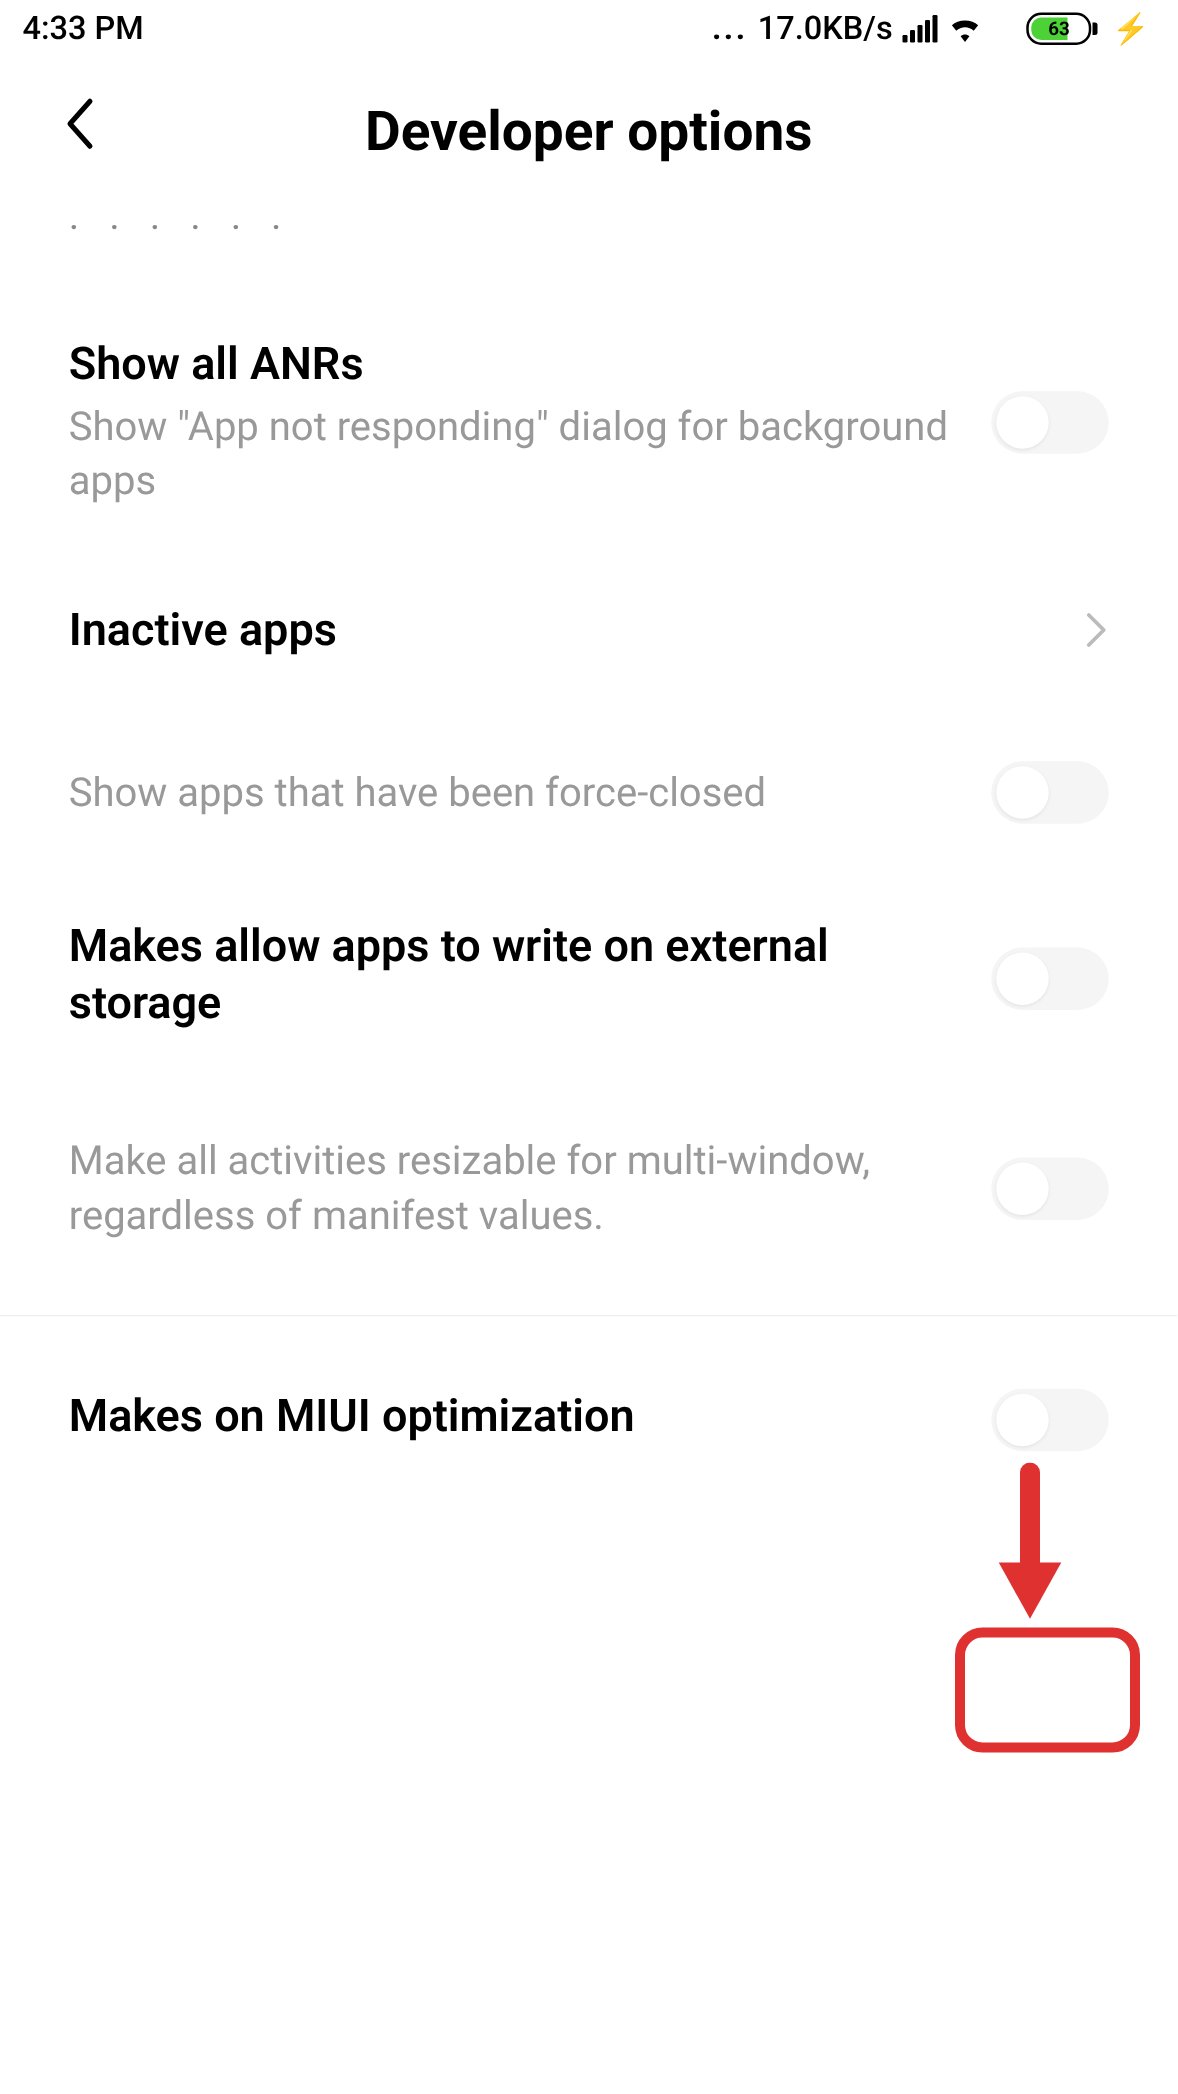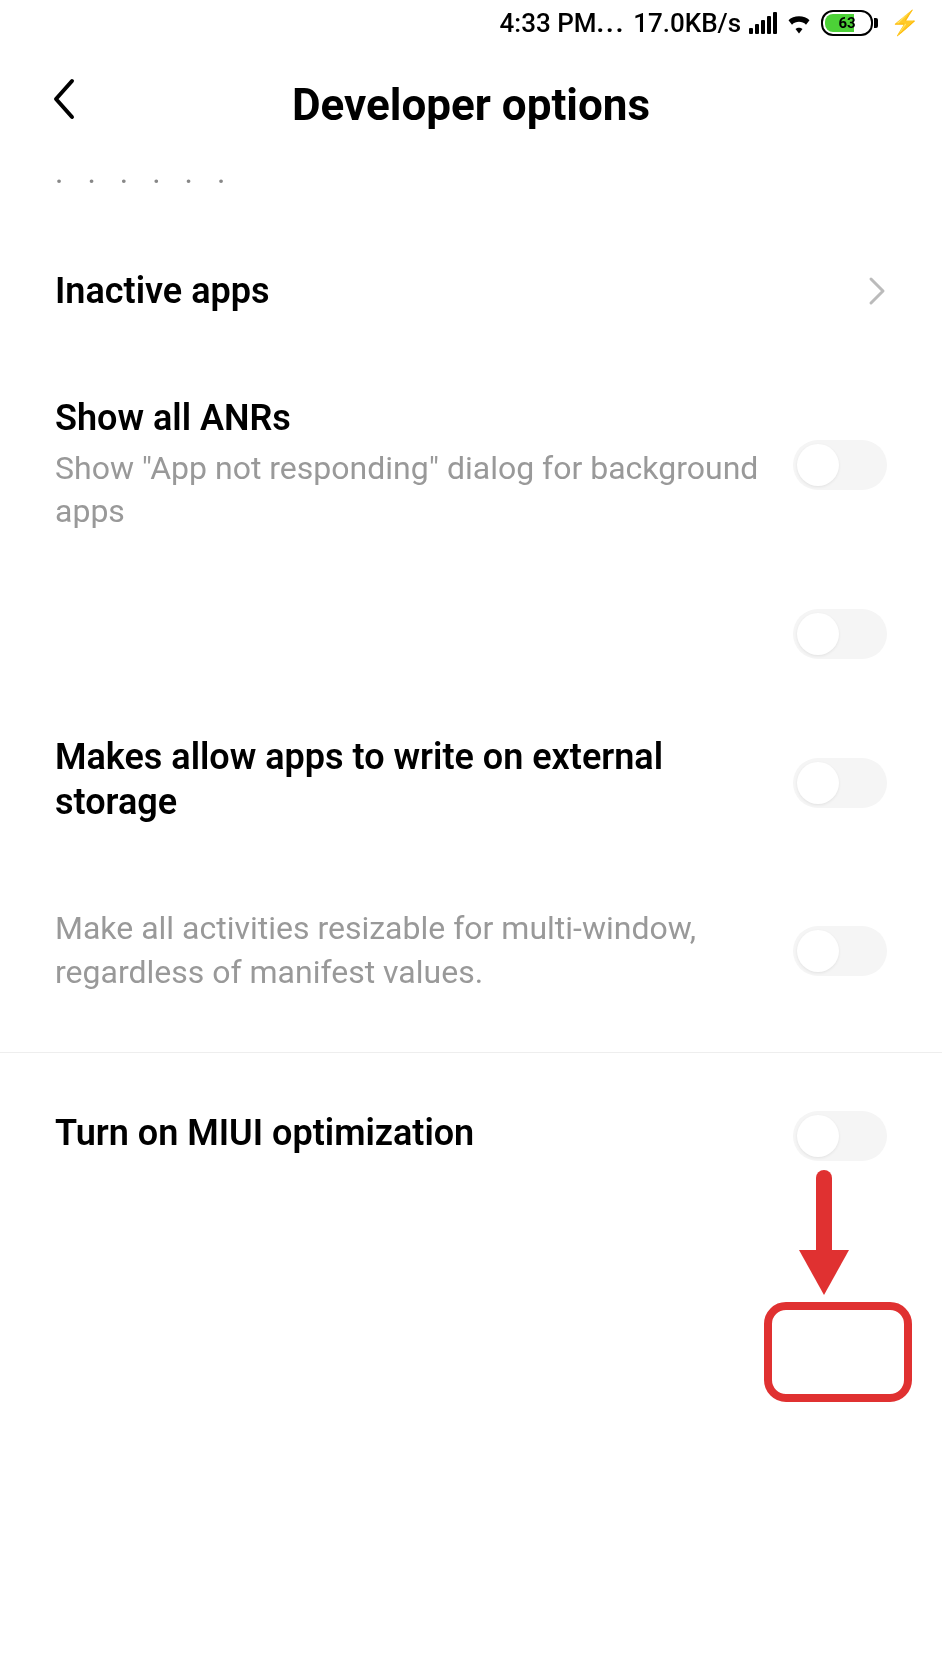--- a/index.html
+++ b/index.html
@@ -10,21 +10,21 @@
     body {
       width: 942px;
       height: 1675px;
       background: #ffffff;
       font-family: -apple-system, BlinkMacSystemFont, "Segoe UI", Roboto, sans-serif;
       position: relative;
       overflow: hidden;
     }
     .status-bar {
       display: flex;
-      justify-content: flex-end;
+      justify-content: space-between;
       align-items: center;
       padding: 8px 22px 8px 18px;
       font-size: 26px;
       font-weight: 500;
       color: #000;
     }
     .status-right {
       display: flex;
       align-items: center;
       gap: 8px;
@@ -51,20 +51,21 @@
     .signal-bars span:nth-child(5){height:22px;}
     .wifi-icon svg {
       width: 28px;
       height: 22px;
       display: block;
     }
     .battery {
       display: inline-flex;
       align-items: center;
       position: relative;
+      margin-left: 27px;
     }
     .battery-body {
       width: 52px;
       height: 26px;
       border: 2px solid #000;
       border-radius: 12px;
       position: relative;
       overflow: hidden;
       display: flex;
       align-items: center;
@@ -239,39 +240,40 @@
   </div>
   <div class="title">Developer options</div>
 </div>
 
 <div class="partial-row">. . . . . .</div>
 
 <div class="settings-list">
 
   <div class="setting-row">
     <div class="setting-text">
+      <div class="setting-title">Show all ANRs</div>
+      <div class="setting-desc">Show "App not responding" dialog for background apps</div>
+    </div>
+    <div class="toggle"></div>
+  </div>
+
+  <div class="setting-row">
+    <div class="setting-text">
       <div class="setting-title">Inactive apps</div>
     </div>
     <div class="chevron">
       <svg width="20" height="32" viewBox="0 0 20 32">
           <path d="M4 4 L16 16 L4 28" stroke="#bbb" stroke-width="3" fill="none" stroke-linecap="round" stroke-linejoin="round"></path>
         </svg>
     </div>
   </div>
 
   <div class="setting-row">
     <div class="setting-text">
-      <div class="setting-title">Show all ANRs</div>
-      <div class="setting-desc">Show "App not responding" dialog for background apps</div>
-    </div>
-    <div class="toggle"></div>
-  </div>
-
-  <div class="setting-row">
-    <div class="setting-text">
+      <div class="setting-desc">Show apps that have been force-closed</div>
     </div>
     <div class="toggle"></div>
   </div>
 
   <div class="setting-row">
     <div class="setting-text">
       <div class="setting-title">Makes allow apps to write on external storage</div>
     </div>
     <div class="toggle"></div>
   </div>
@@ -280,21 +282,21 @@
     <div class="setting-text">
       <div class="setting-desc">Make all activities resizable for multi-window, regardless of manifest values.</div>
     </div>
     <div class="toggle"></div>
   </div>
 
   <div class="divider"></div>
 
   <div class="setting-row">
     <div class="setting-text">
-      <div class="setting-title">Turn on MIUI optimization</div>
+      <div class="setting-title">Makes on MIUI optimization</div>
     </div>
     <div class="toggle"></div>
   </div>
 
 </div>
 
 <div class="annotation-arrow">
   <svg width="60" height="130" viewBox="0 0 60 130">
     <rect x="22" y="0" width="16" height="88" fill="#e03131" rx="8"></rect>
     <path d="M 5 80 L 30 125 L 55 80 Z" fill="#e03131"></path>

